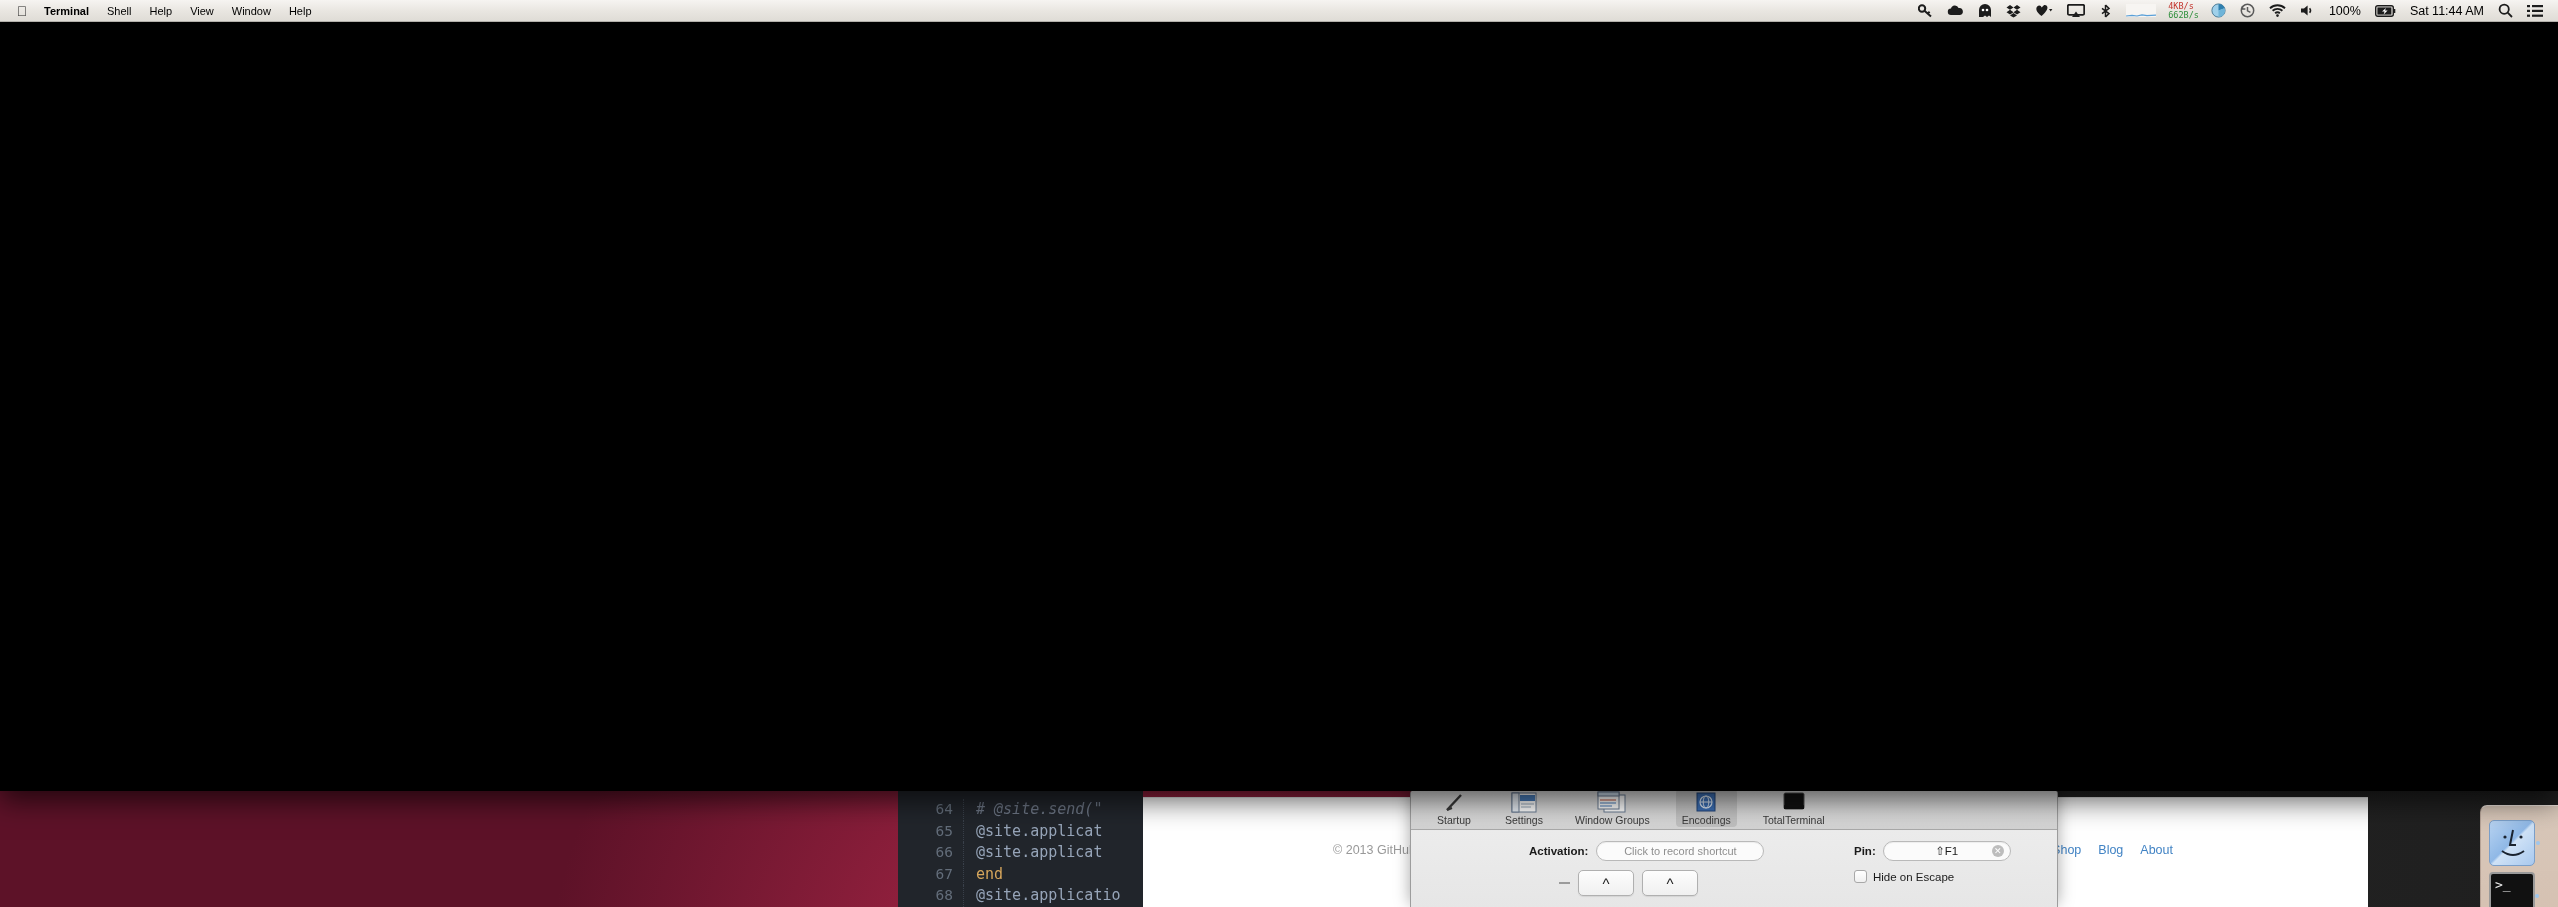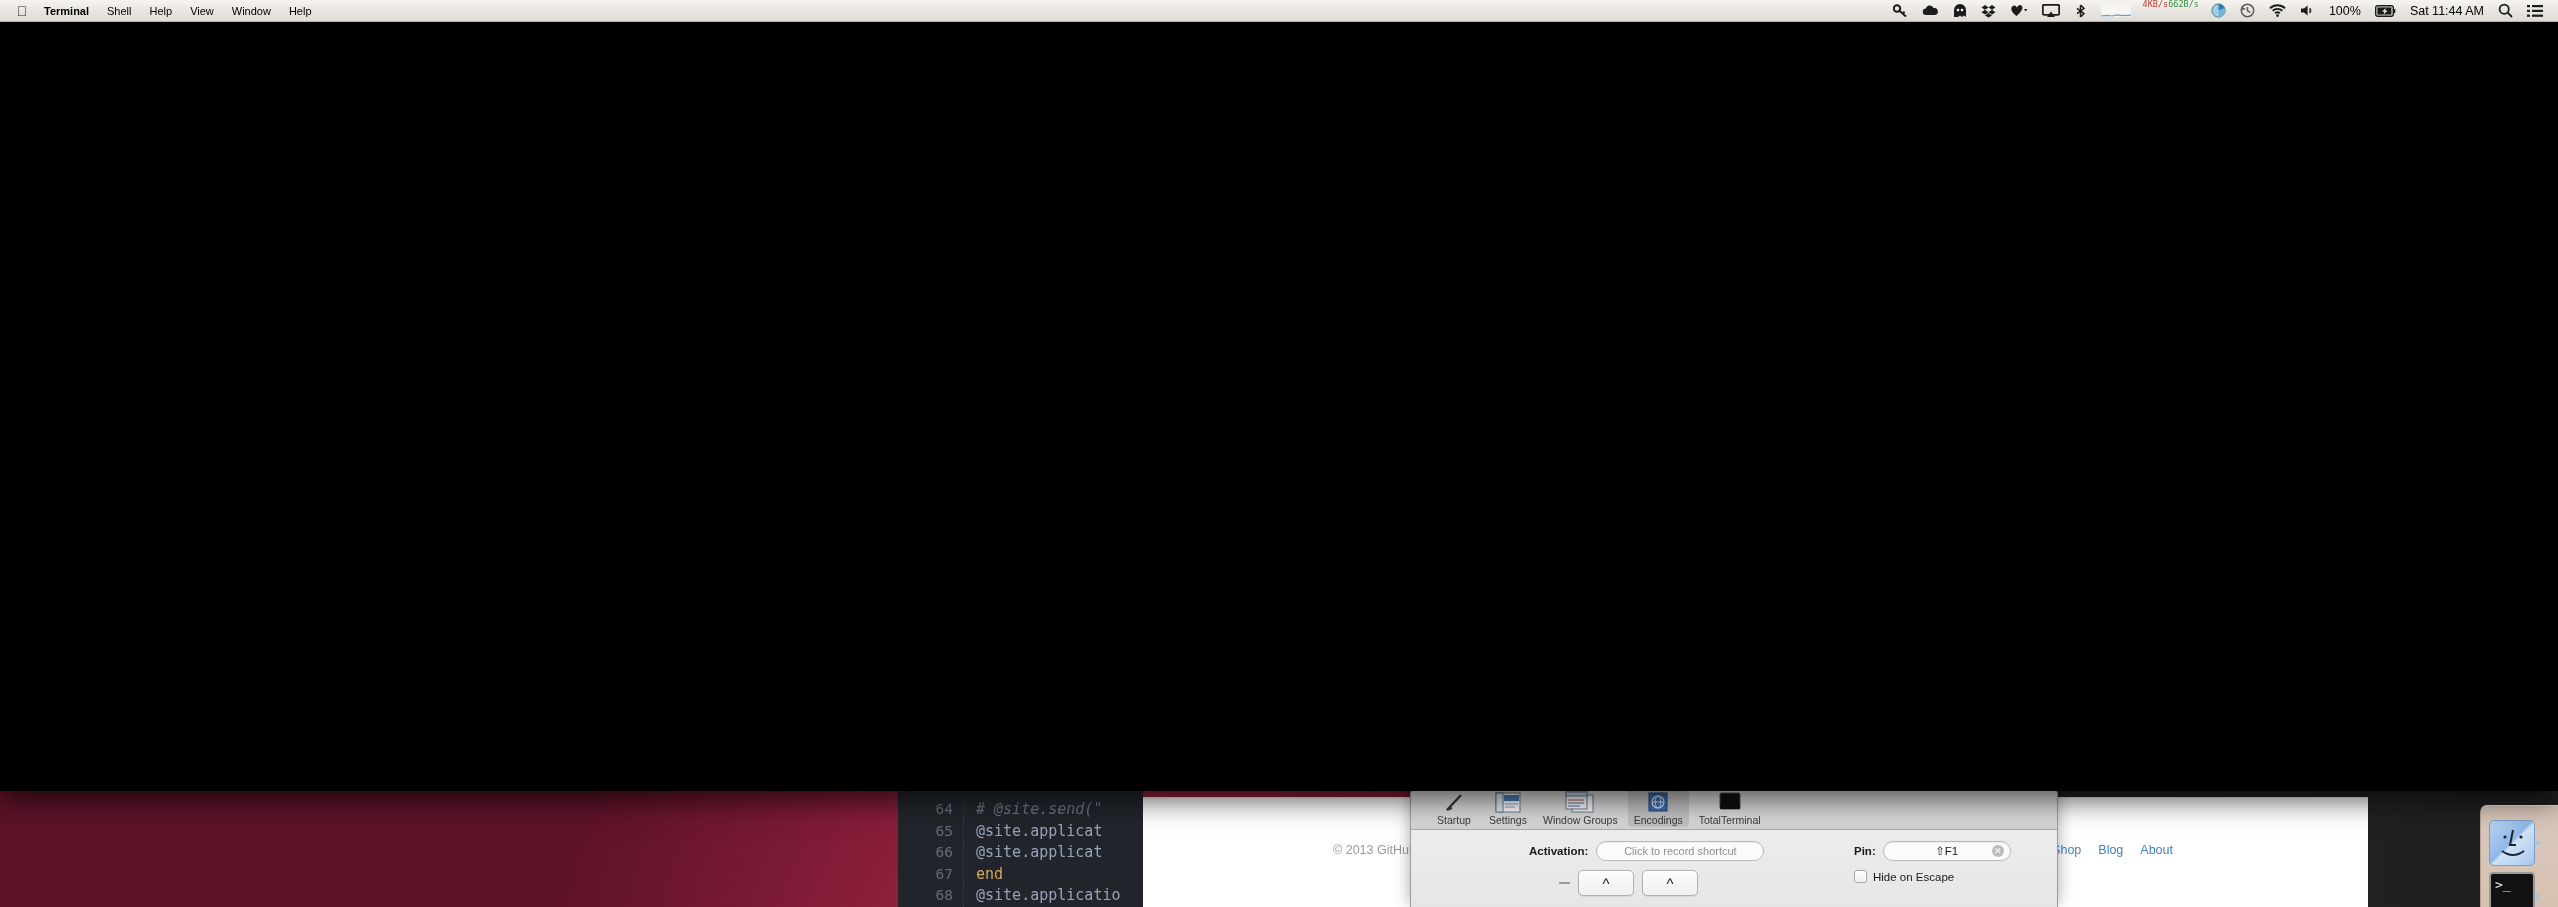--- a/index.html
+++ b/index.html
@@ -46,21 +46,21 @@
   .mb-item.bold { font-weight:bold; }
   .mb-right {
     margin-left:auto; display:flex; align-items:center; gap:0; padding-right:8px;
   }
   .mb-icon {
     height:22px; display:flex; align-items:center; justify-content:center;
     padding:0 7px; color:#1c1c1c;
   }
   .mb-text { height:28px; display:flex; align-items:center; padding:0 7px; font-size:12.5px; }
   .netspeed {
-    display:flex; flex-direction:row; justify-content:center;
+    display:flex; flex-direction:column; justify-content:center;
     height:22px; padding:0 5px; line-height:9px;
     font-family:"DejaVu Sans Mono", monospace; font-size:8.5px;
   }
   .netspeed .up { color:#c4362f; }
   .netspeed .down { color:#2f8f3c; }
   .sparkline { width:30px; height:13px; display:block; }
 
   
   #terminal {
     position:absolute; left:0; top:22px; width:2558px; height:769px; z-index:700;
@@ -122,21 +122,21 @@
     border:1px solid #9d9d9d; border-bottom:none;
     border-radius:5px 5px 0 0;
     box-shadow:0 -3px 16px rgba(0,0,0,0.35);
     overflow:hidden;
     font-size:11.5px; color:#1a1a1a;
   }
   #prefs-toolbar {
     height:40px; width:100%;
     background:linear-gradient(180deg,#e4e4e4 0%,#d3d3d3 100%);
     border-bottom:1px solid #a9a9a9;
-    display:flex; align-items:flex-end; padding:0 14px 2px 18px; gap:4px;
+    display:flex; align-items:flex-end; padding:0 14px 2px 18px; gap:20px;
   }
   .tb-item {
     display:flex; flex-direction:column; align-items:center; justify-content:flex-end;
     min-width:50px; padding:2px 6px 1px 6px; border-radius:4px;
     font-size:10.5px; color:#3a3a3a; line-height:12px;
   }
   .tb-item.sel { background:rgba(0,0,0,0.10); }
   .tb-ico { height:22px; display:flex; align-items:flex-end; justify-content:center; margin-bottom:1px; }
   #prefs-body {
     position:relative; padding:10px 0 0 0; height:78px;

